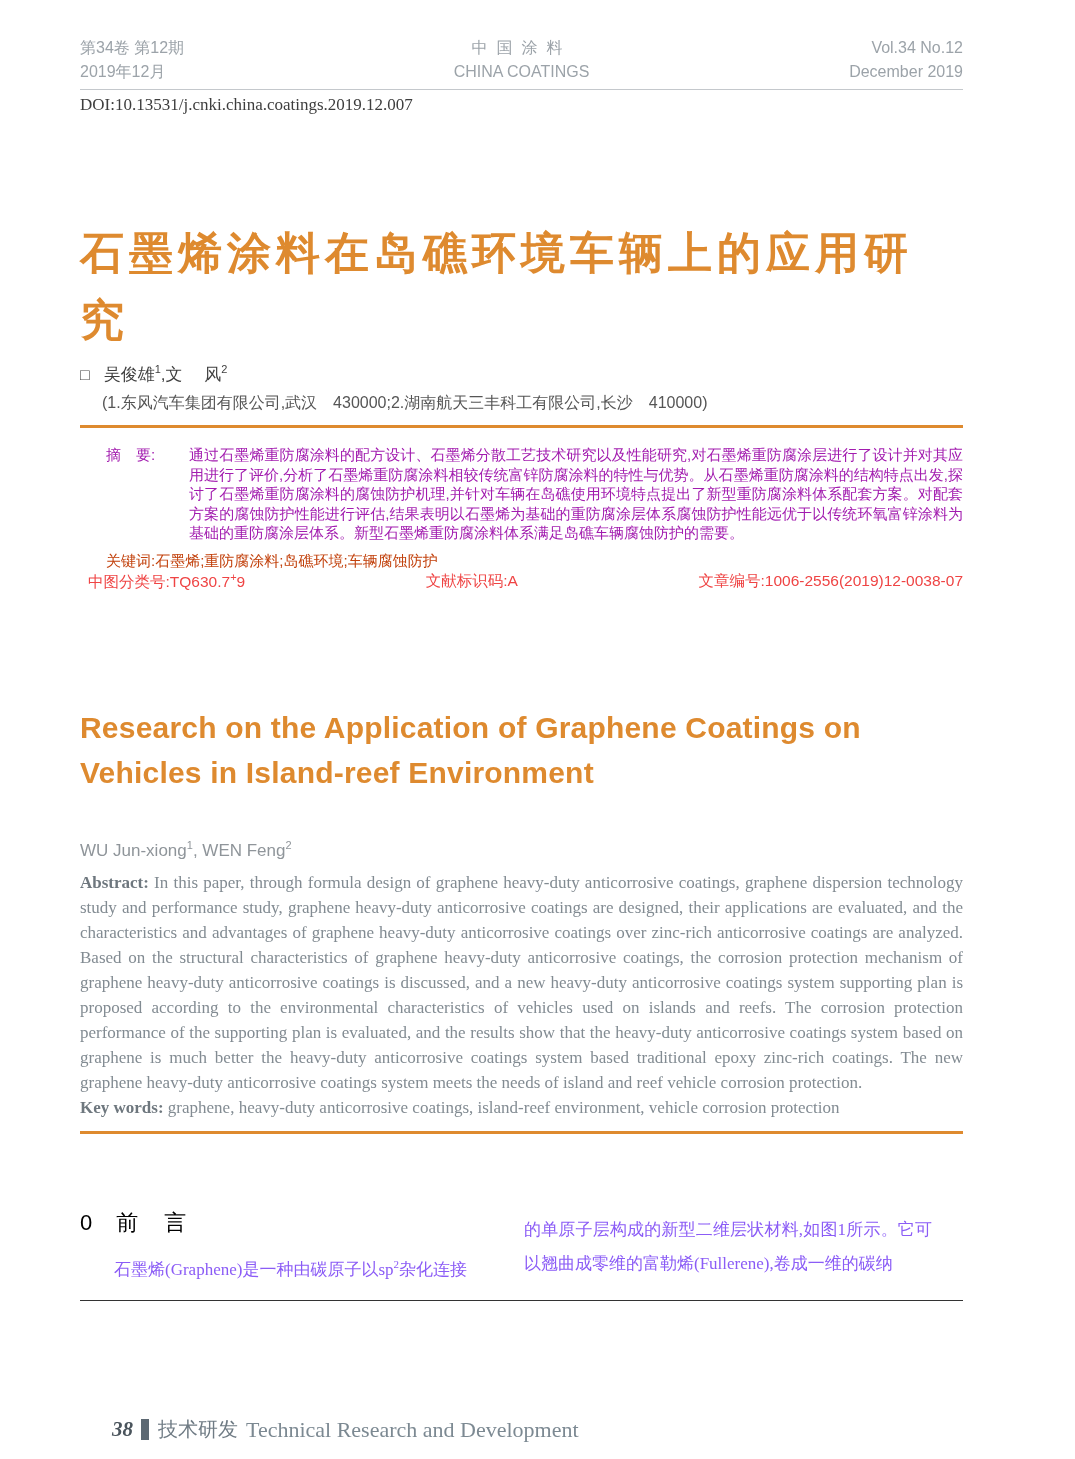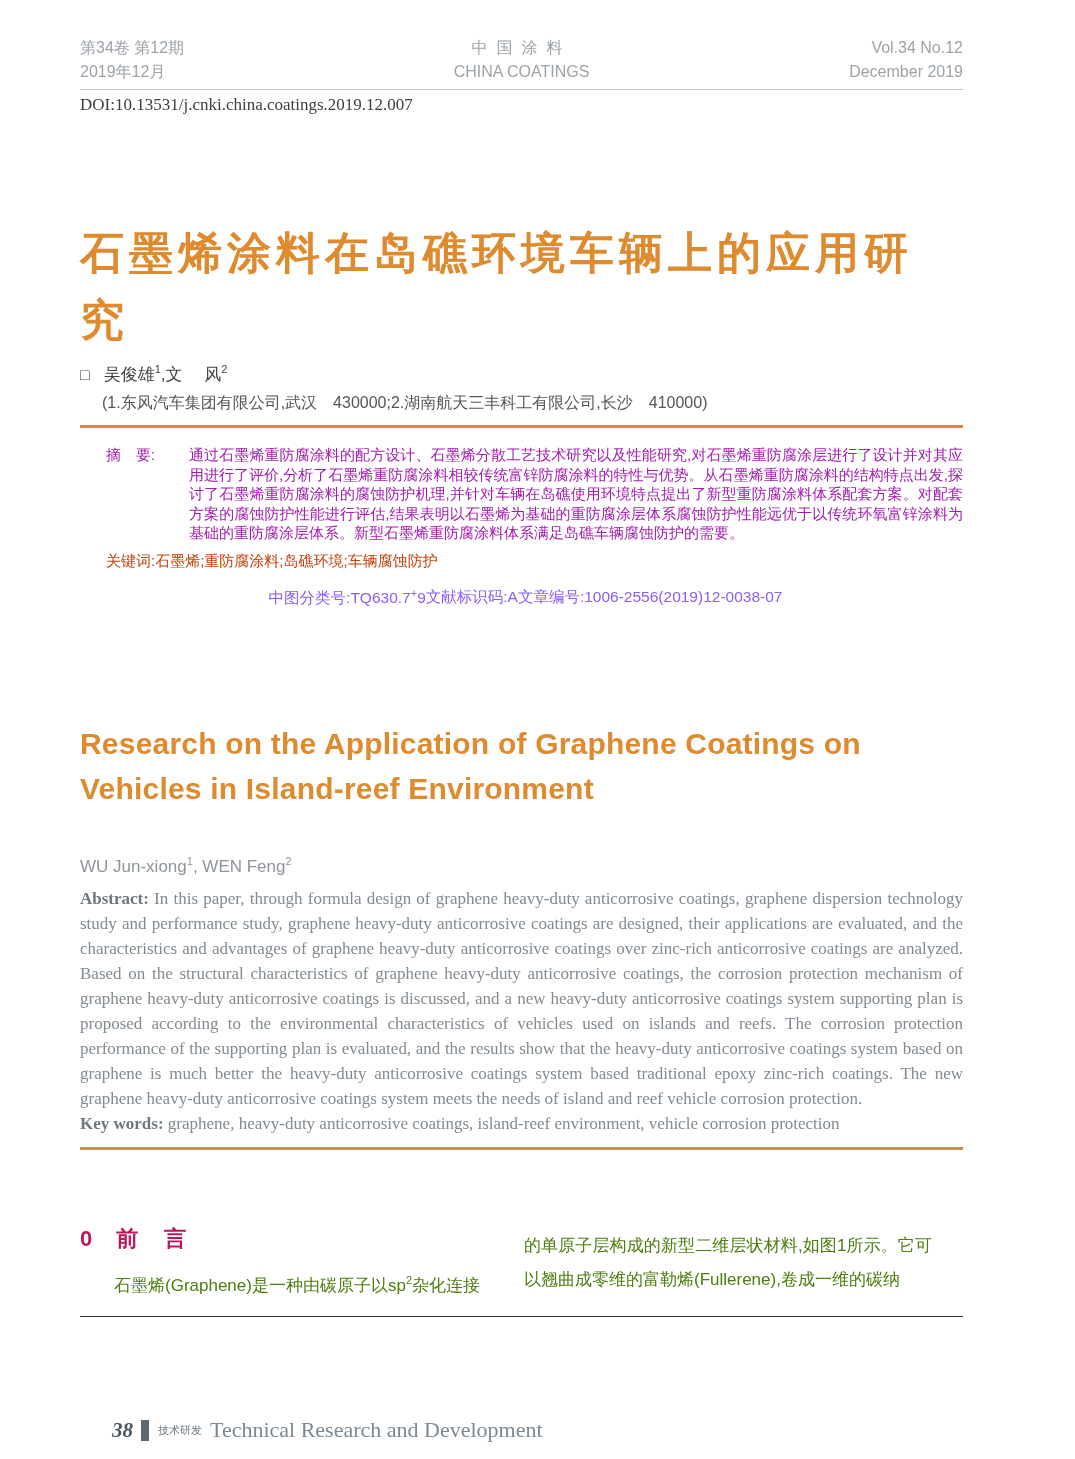--- a/index.html
+++ b/index.html
@@ -34,53 +34,53 @@
   .authors-zh .marker { color:#4a4a4a; margin-right:14px; font-size:16px; }
   sup { font-size:11px; }
   .affil-zh { margin-top:7px; margin-left:22px; color:#555; font-size:16px; }
   .rule-orange { border:0; border-top:3px solid #DE8A2F; margin-top:11px; }
 
   
   .abs-zh { display:flex; margin-top:17px; margin-left:26px; color:#a21caf; font-size:15px; line-height:19.5px;gap:25px; }
   .abs-zh .lbl { flex:0 0 58px; }
   .abs-zh p { flex:1; text-align:justify; }
   .kw-zh { margin-top:9px; margin-left:26px; color:#c2410c; font-size:15px; }
-  .meta-row { display:flex; justify-content:center; margin-top:16px; margin-left:8px;
-              color:#8b5cf6; font-size:15.5px; }
+  .meta-row { display:flex; justify-content:space-between; margin-left:8px;
+              color:#ef4444; font-size:15.5px; }
 
   
   .title-en { margin-top:112px; color:#DE8A2F; font-weight:bold;
               font-size:30px; line-height:45px; max-width:800px; letter-spacing:0.2px; }
   .authors-en { margin-top:44px; color:#8F959A; font-size:17px; }
   .affil-en { margin-top:8px; color:#828B92; font-size:17.5px; line-height:28px;
               font-family:"Liberation Serif", serif; font-style:italic; text-align:justify; }
   .abs-en { margin-top:10px; color:#828B92; font-size:17px; line-height:25px;
             font-family:"Liberation Serif", serif; text-align:justify; }
   .abs-en b, .kw-en b { color:#6E777E; }
   .kw-en { color:#828B92; font-size:17px; line-height:25px; font-family:"Liberation Serif", serif; }
 
   
   .intro { display:flex; gap:36px; margin-top:74px; }
   .intro .col { width:408px; }
-  .sec-head { color:#be185d; font-weight:bold; font-size:22px; letter-spacing:2px; }
+  .sec-head { color:#000000; font-weight:normal; font-size:22px; letter-spacing:2px; }
   .sec-head .num { margin-right:22px; }
-  .intro p { color:#4d7c0f; font-size:17px; line-height:34px;
-             font-family:Liberation Sans, sans-serif; text-align:justify; }
+  .intro p { color:#8b5cf6; font-size:17px; line-height:34px;
+             font-family:Liberation Serif, serif; text-align:justify; }
   .intro .left p { margin-top:9px; text-indent:2em; }
   .intro .right p { margin-top:5px; }
 
   .rule-dark { border:0; border-top:1.5px solid #333; margin-top:13px; }
   .footnotes { margin-top:9px; color:#8F959A; font-size:15px; line-height:26px; }
 
   
   .pfooter { position:absolute; left:112px; bottom:16px; display:flex; align-items:center; }
   .pfooter .pnum { font-family:"Liberation Serif", serif; font-style:italic; font-weight:bold;
                    font-size:21px; color:#4A545C; }
   .pfooter .bar { display:inline-block; width:8px; height:21px; background:#5C6872; margin:0 9px 0 8px; }
-  .pfooter .col-zh { color:#6F7B84; font-size:11px; margin-right:8px; }
+  .pfooter .col-zh { color:#6F7B84; font-size:20px; margin-right:8px; }
   .pfooter .col-en { color:#7C8992; font-size:22px; font-family:"Liberation Serif", serif; }
 </style>
 </head>
 <body>
 
 <div class="page">
 
   <div class="jheader">
     <div class="hcol hleft">
       <div>第34卷 第12期</div>

